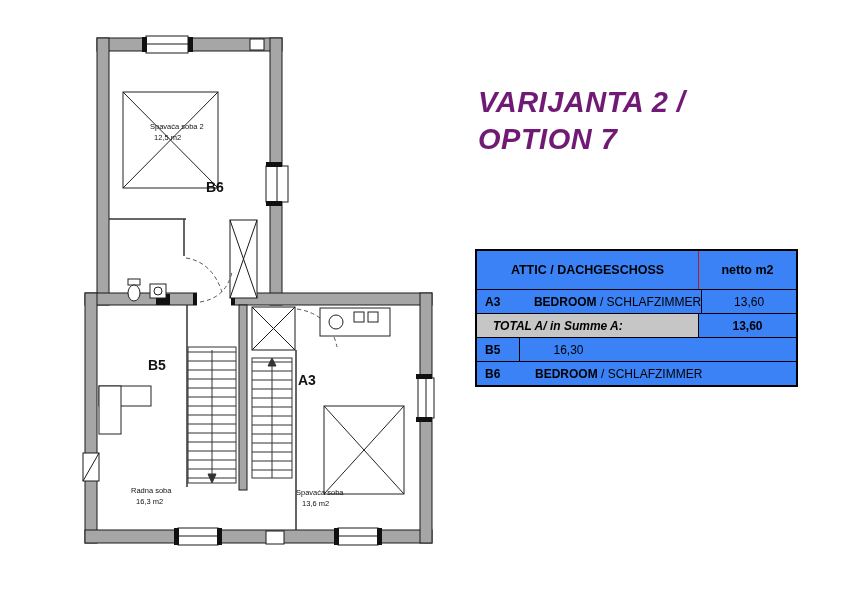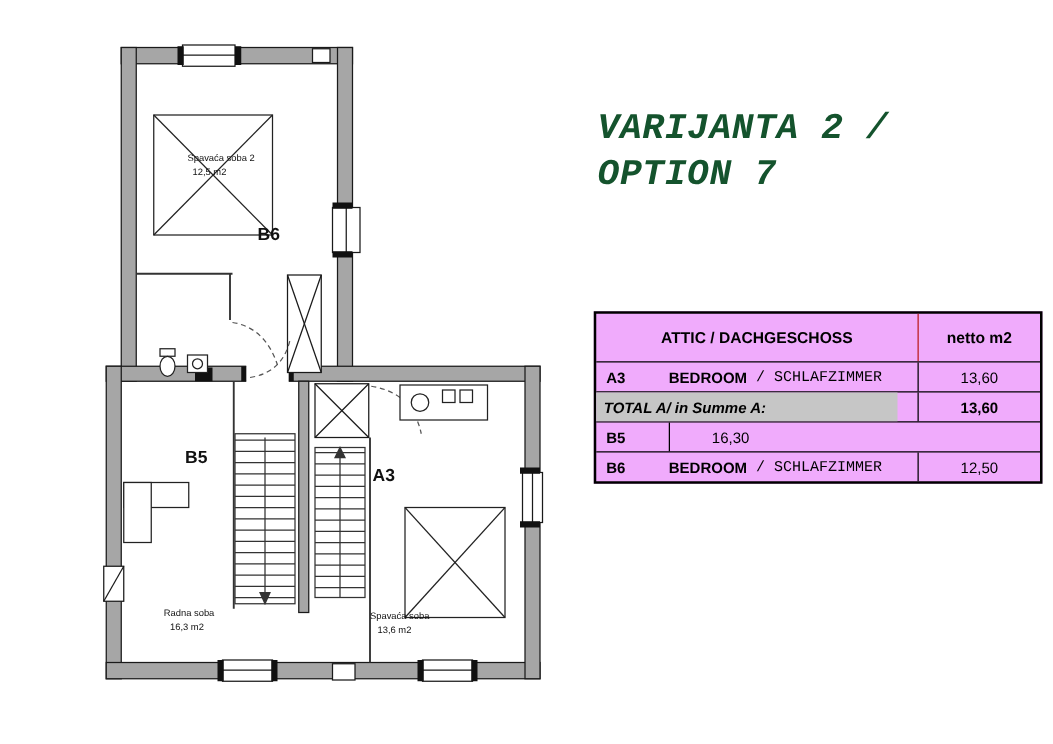--- a/index.html
+++ b/index.html
@@ -6,41 +6,41 @@
   body{
     width:842px;height:595px;position:relative;background:#ffffff;
     font-family:"Liberation Sans", sans-serif;color:#000;overflow:hidden;
   }
   .page{position:absolute;inset:0;}
 
   
   .title{
     position:absolute;left:478px;top:84px;
     font-size:29px;line-height:37px;font-weight:bold;font-style:italic;
-    letter-spacing:0.5px;color:#14532d;font-family:Liberation Mono, monospace;
+    letter-spacing:0.5px;color:#701a75;
   }
   .title span{display:block;}
 
   
   .areatable{
-    position:absolute;left:475px;top:249px;width:359px;
-    border:2px solid #000;font-size:12px;background:#f0abfc;box-sizing:border-box;
+    position:absolute;left:475px;top:249px;width:323px;
+    border:2px solid #000;font-size:12px;background:#3b82f6;box-sizing:border-box;
   }
   .thead{display:flex;height:38px;align-items:stretch;font-weight:bold;font-size:12.5px;}
   .thead .tmain{flex:1;display:flex;align-items:center;justify-content:center;}
   .thead .tunit{width:97px;border-left:1px solid #b91c1c;display:flex;align-items:center;justify-content:center;}
   .trow{display:flex;height:23px;border-top:1px solid #000;align-items:stretch;}
   .tcode{width:34px;padding-left:8px;font-weight:bold;display:flex;align-items:center;}
   .tdesc{flex:1;display:flex;align-items:center;}
   .tdesc b{font-weight:bold;margin-left:16px;}
-  .tdesc span{white-space:pre;font-family:Liberation Mono, monospace;}
-  .tval{width:97px;border-left:1px solid #000;display:flex;align-items:center;justify-content:center;margin-left:16px;}
+  .tdesc span{white-space:pre;}
+  .tval{width:97px;border-left:1px solid #000;display:flex;align-items:center;justify-content:center;}
   .trow.total .tlabel{
     flex:1;background:#c6c6c6;font-style:italic;font-weight:bold;
-    padding-left:6px;display:flex;align-items:center;text-align:right;
+    padding-left:16px;display:flex;align-items:center;text-align:right;
   }
   .trow.total .tval{font-weight:bold;}
 
   
   svg text{font-family:"Liberation Sans", sans-serif;fill:#111;}
   svg text.roomname{font-size:7.5px;}
   svg text.roomcode{font-size:14px;font-weight:bold;}
 </style>
 </head>
 <body>
@@ -217,18 +217,17 @@
       <div class="tcode">B5</div>
       <div class="tval">16,30</div>
     </div>
 
     <div class="trow">
       <div class="tcode">B6</div>
       <div class="tdesc">
           <b>BEDROOM</b>
           <span> / SCHLAFZIMMER</span>
         </div>
-      <div class="tval">12,50</div>
     </div>
 
   </div>
 
 </div>
 
 </body></html>

